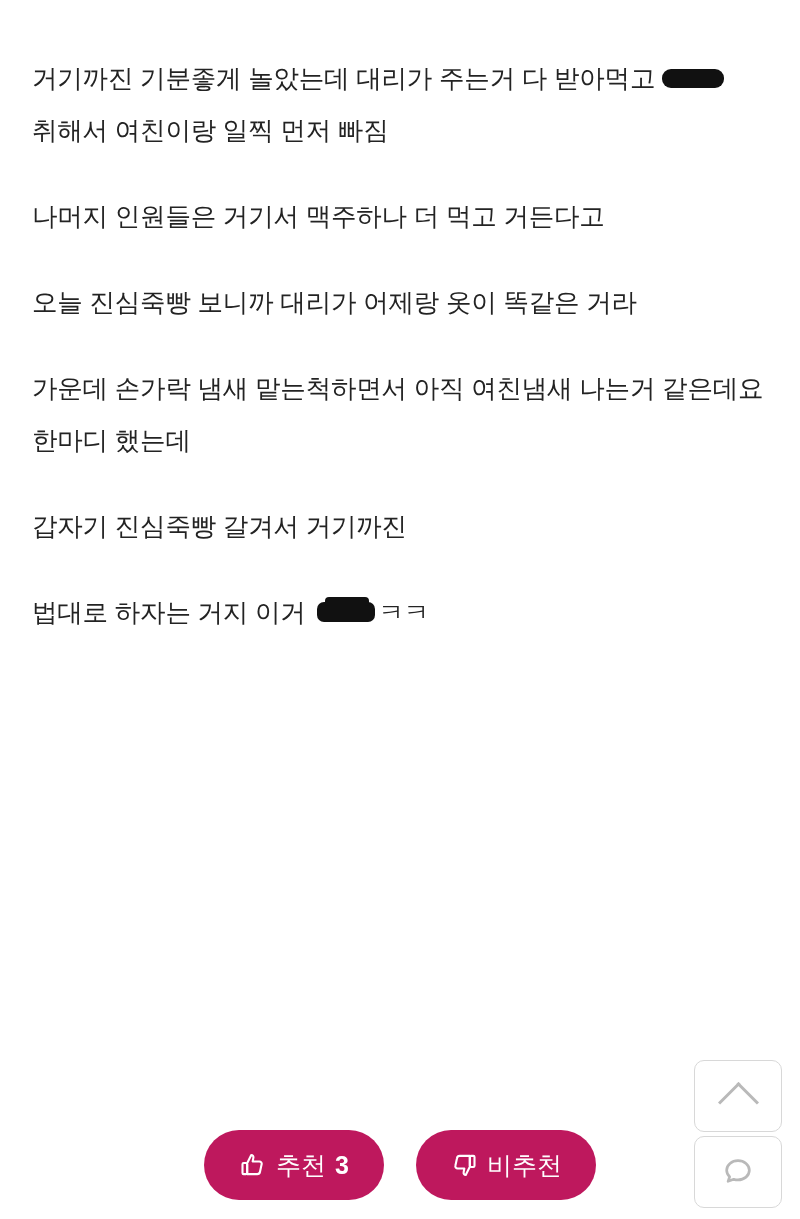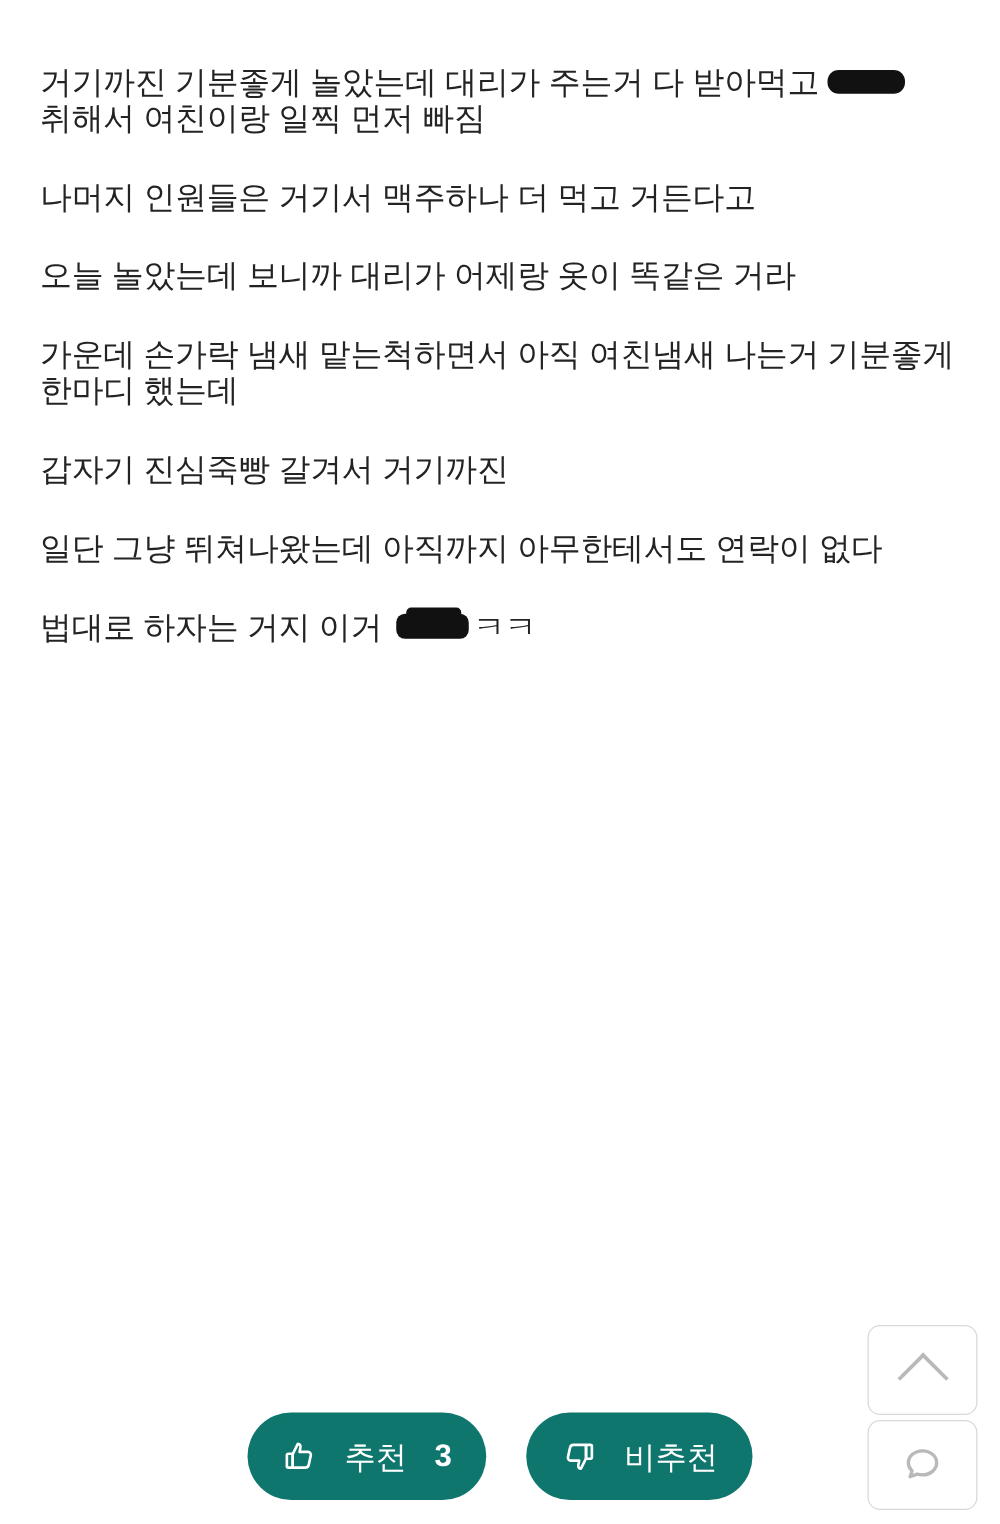--- a/index.html
+++ b/index.html
@@ -18,21 +18,21 @@
 
   .post-body {
     position: absolute;
     top: 52px;
     left: 32px;
     width: 740px;
   }
 
   .para {
     font-size: 25.5px;
-    line-height: 29px;
+    line-height: 52px;
     color: #232323;
     letter-spacing: -0.2px;
     margin: 0 0 34px 0;
     word-break: keep-all;
   }
   .para:last-child { margin-bottom: 12px; }
 
   
   .redact {
     display: inline-block;
@@ -72,27 +72,27 @@
     top: 1130px;
     width: 800px;
     display: flex;
     justify-content: center;
     gap: 32px;
   }
   .vote-btn {
     height: 70px;
     min-width: 180px;
     border-radius: 35px;
-    background: #0f766e;
+    background: #be185d;
     color: #ffffff;
     border: none;
     display: flex;
     align-items: center;
     justify-content: center;
-    gap: 22px;
+    gap: 9px;
     font-size: 25px;
     font-family: "Liberation Sans", sans-serif;
     padding: 0 28px;
     cursor: pointer;
   }
   .vote-btn .count {
     font-weight: bold;
     font-size: 25px;
   }
   .thumb-svg { display: block; }
@@ -132,36 +132,33 @@
   <p class="para">
     <span>거기까진 기분좋게 놀았는데 대리가 주는거 다 받아먹고</span>
     <span class="redact wide"></span><span>취해서 여친이랑 일찍 먼저 빠짐</span>
   </p>
 
   <p class="para">
     <span>나머지 인원들은 거기서 맥주하나 더 먹고 거든다고</span>
   </p>
 
   <p class="para">
-    <span>오늘 놀았는데 보니까 대리가 어제랑 옷이 똑같은 거라</span>
+    <span>오늘 진심죽빵 보니까 대리가 어제랑 옷이 똑같은 거라</span>
   </p>
 
 
 
   <p class="para">
-    <span>가운데 손가락 냄새 맡는척하면서 아직 여친냄새 나는거 기분좋게 한마디 했는데</span>
+    <span>가운데 손가락 냄새 맡는척하면서 아직 여친냄새 나는거 같은데요 한마디 했는데</span>
   </p>
 
   <p class="para">
     <span>갑자기 진심죽빵 갈겨서 거기까진</span>
   </p>
 
-  <p class="para">
-    <span>일단 그냥 뛰쳐나왔는데 아직까지 아무한테서도 연락이 없다</span>
-  </p>
 
   <p class="para">
     <span>법대로 하자는 거지 이거</span>
     <span class="redact mid"></span><span>ㅋㅋ</span>
   </p>
 
 </div>
 
 <div class="vote-bar">
   <button class="vote-btn">

